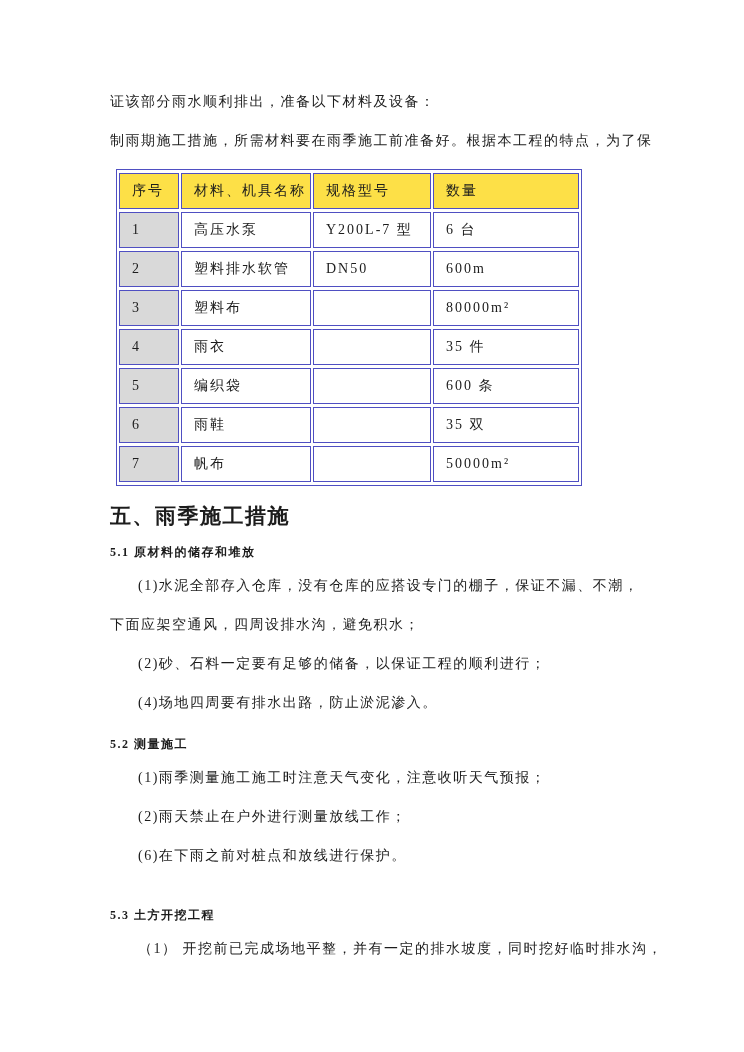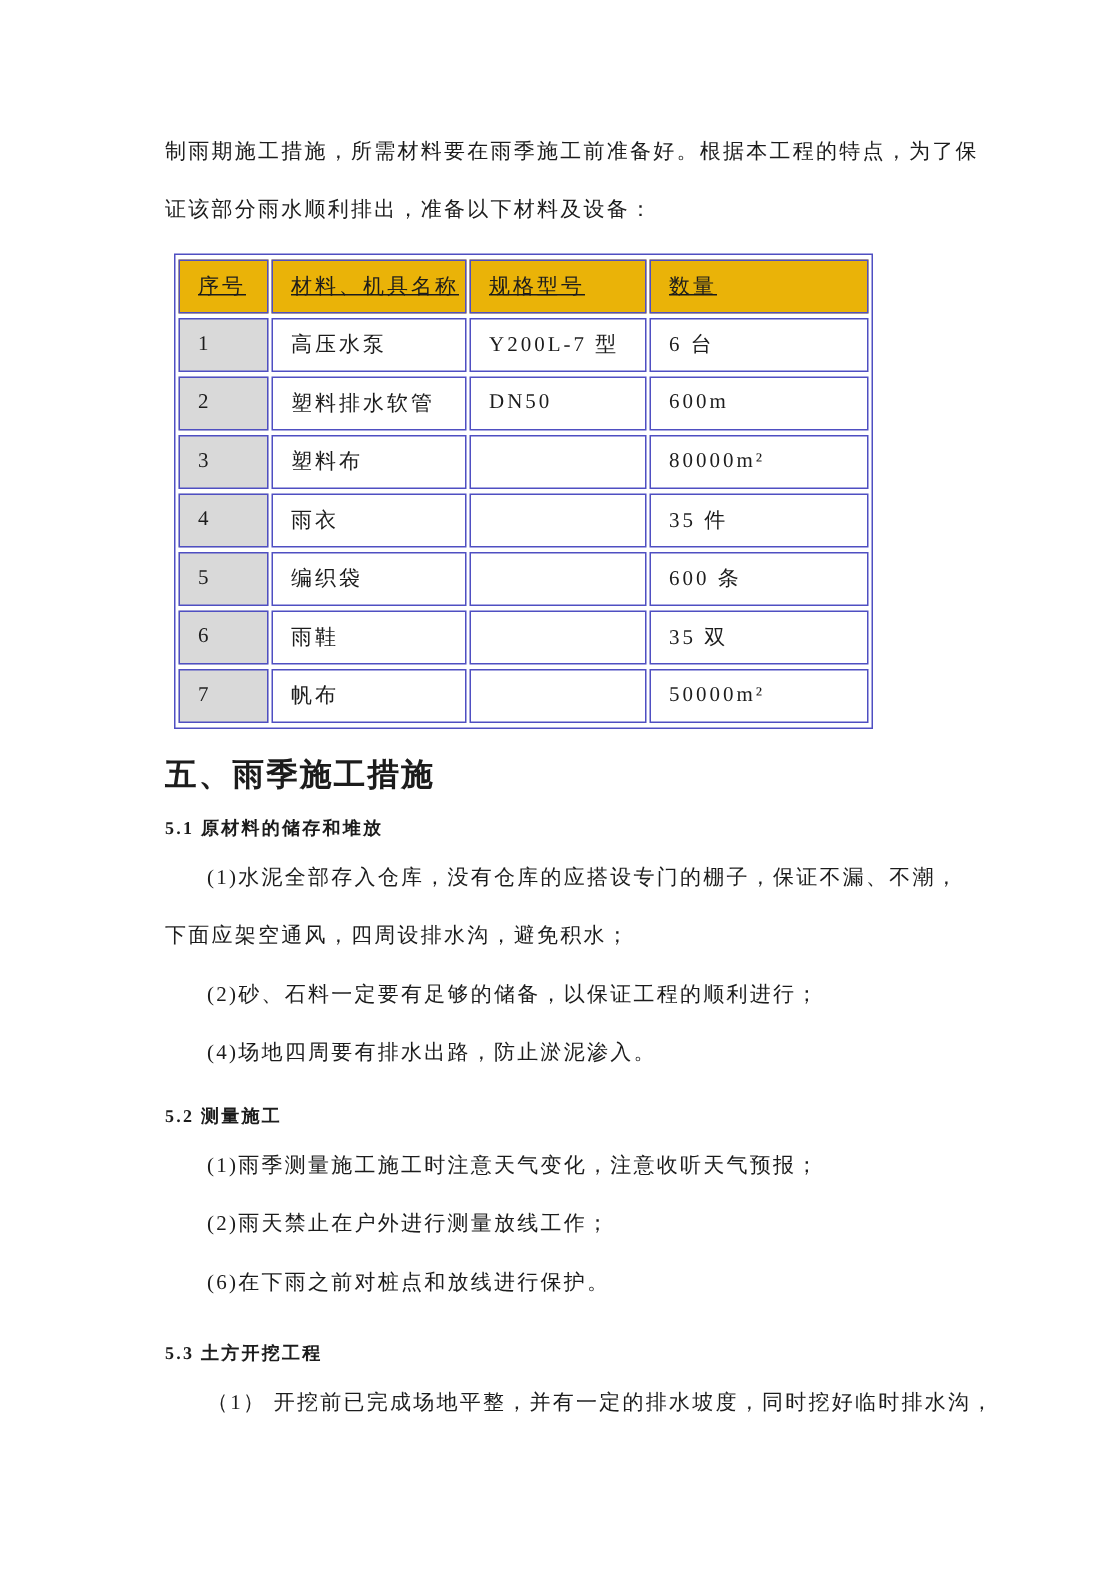--- a/index.html
+++ b/index.html
@@ -37,50 +37,50 @@
     height: 34px;
     padding: 0 2px 0 12px;
     font-size: 14px;
     font-weight: normal;
     letter-spacing: 2px;
     text-align: left;
     vertical-align: middle;
     overflow: hidden;
     white-space: nowrap;
   }
-  table.materials th { background: #eab308; text-decoration: underline; }
+  table.materials th { background: #fde047; }
   table.materials td.num { background: #d9d9d9; letter-spacing: 0; }
   .c1 { width: 60px; }
   .c2 { width: 130px; }
   .c3 { width: 118px; }
   .c4 { width: 146px; }
 
   h2.sec {
     margin: 16px 0 0 0;
     font-size: 21px;
     font-weight: bold;
     letter-spacing: 1.5px;
     line-height: 28px;
   }
   h3.sub {
     margin: 8px 0 0 0;
     font-size: 12px;
     font-weight: bold;
     letter-spacing: 1.5px;
     line-height: 28px;
   }
-  h3.sub.gap { margin-top: 13px; }
+  h3.sub.gap { margin-top: 26px; }
 </style>
 </head>
 <body>
 
 <div class="page">
 
+  <p class="line">证该部分雨水顺利排出，准备以下材料及设备：</p>
   <p class="line">制雨期施工措施，所需材料要在雨季施工前准备好。根据本工程的特点，为了保</p>
-  <p class="line">证该部分雨水顺利排出，准备以下材料及设备：</p>
 
   <table class="materials">
     <colgroup>
       <col class="c1">
         <col class="c2">
         <col class="c3">
         <col class="c4">
     </colgroup>
     <tbody>
         <tr>

